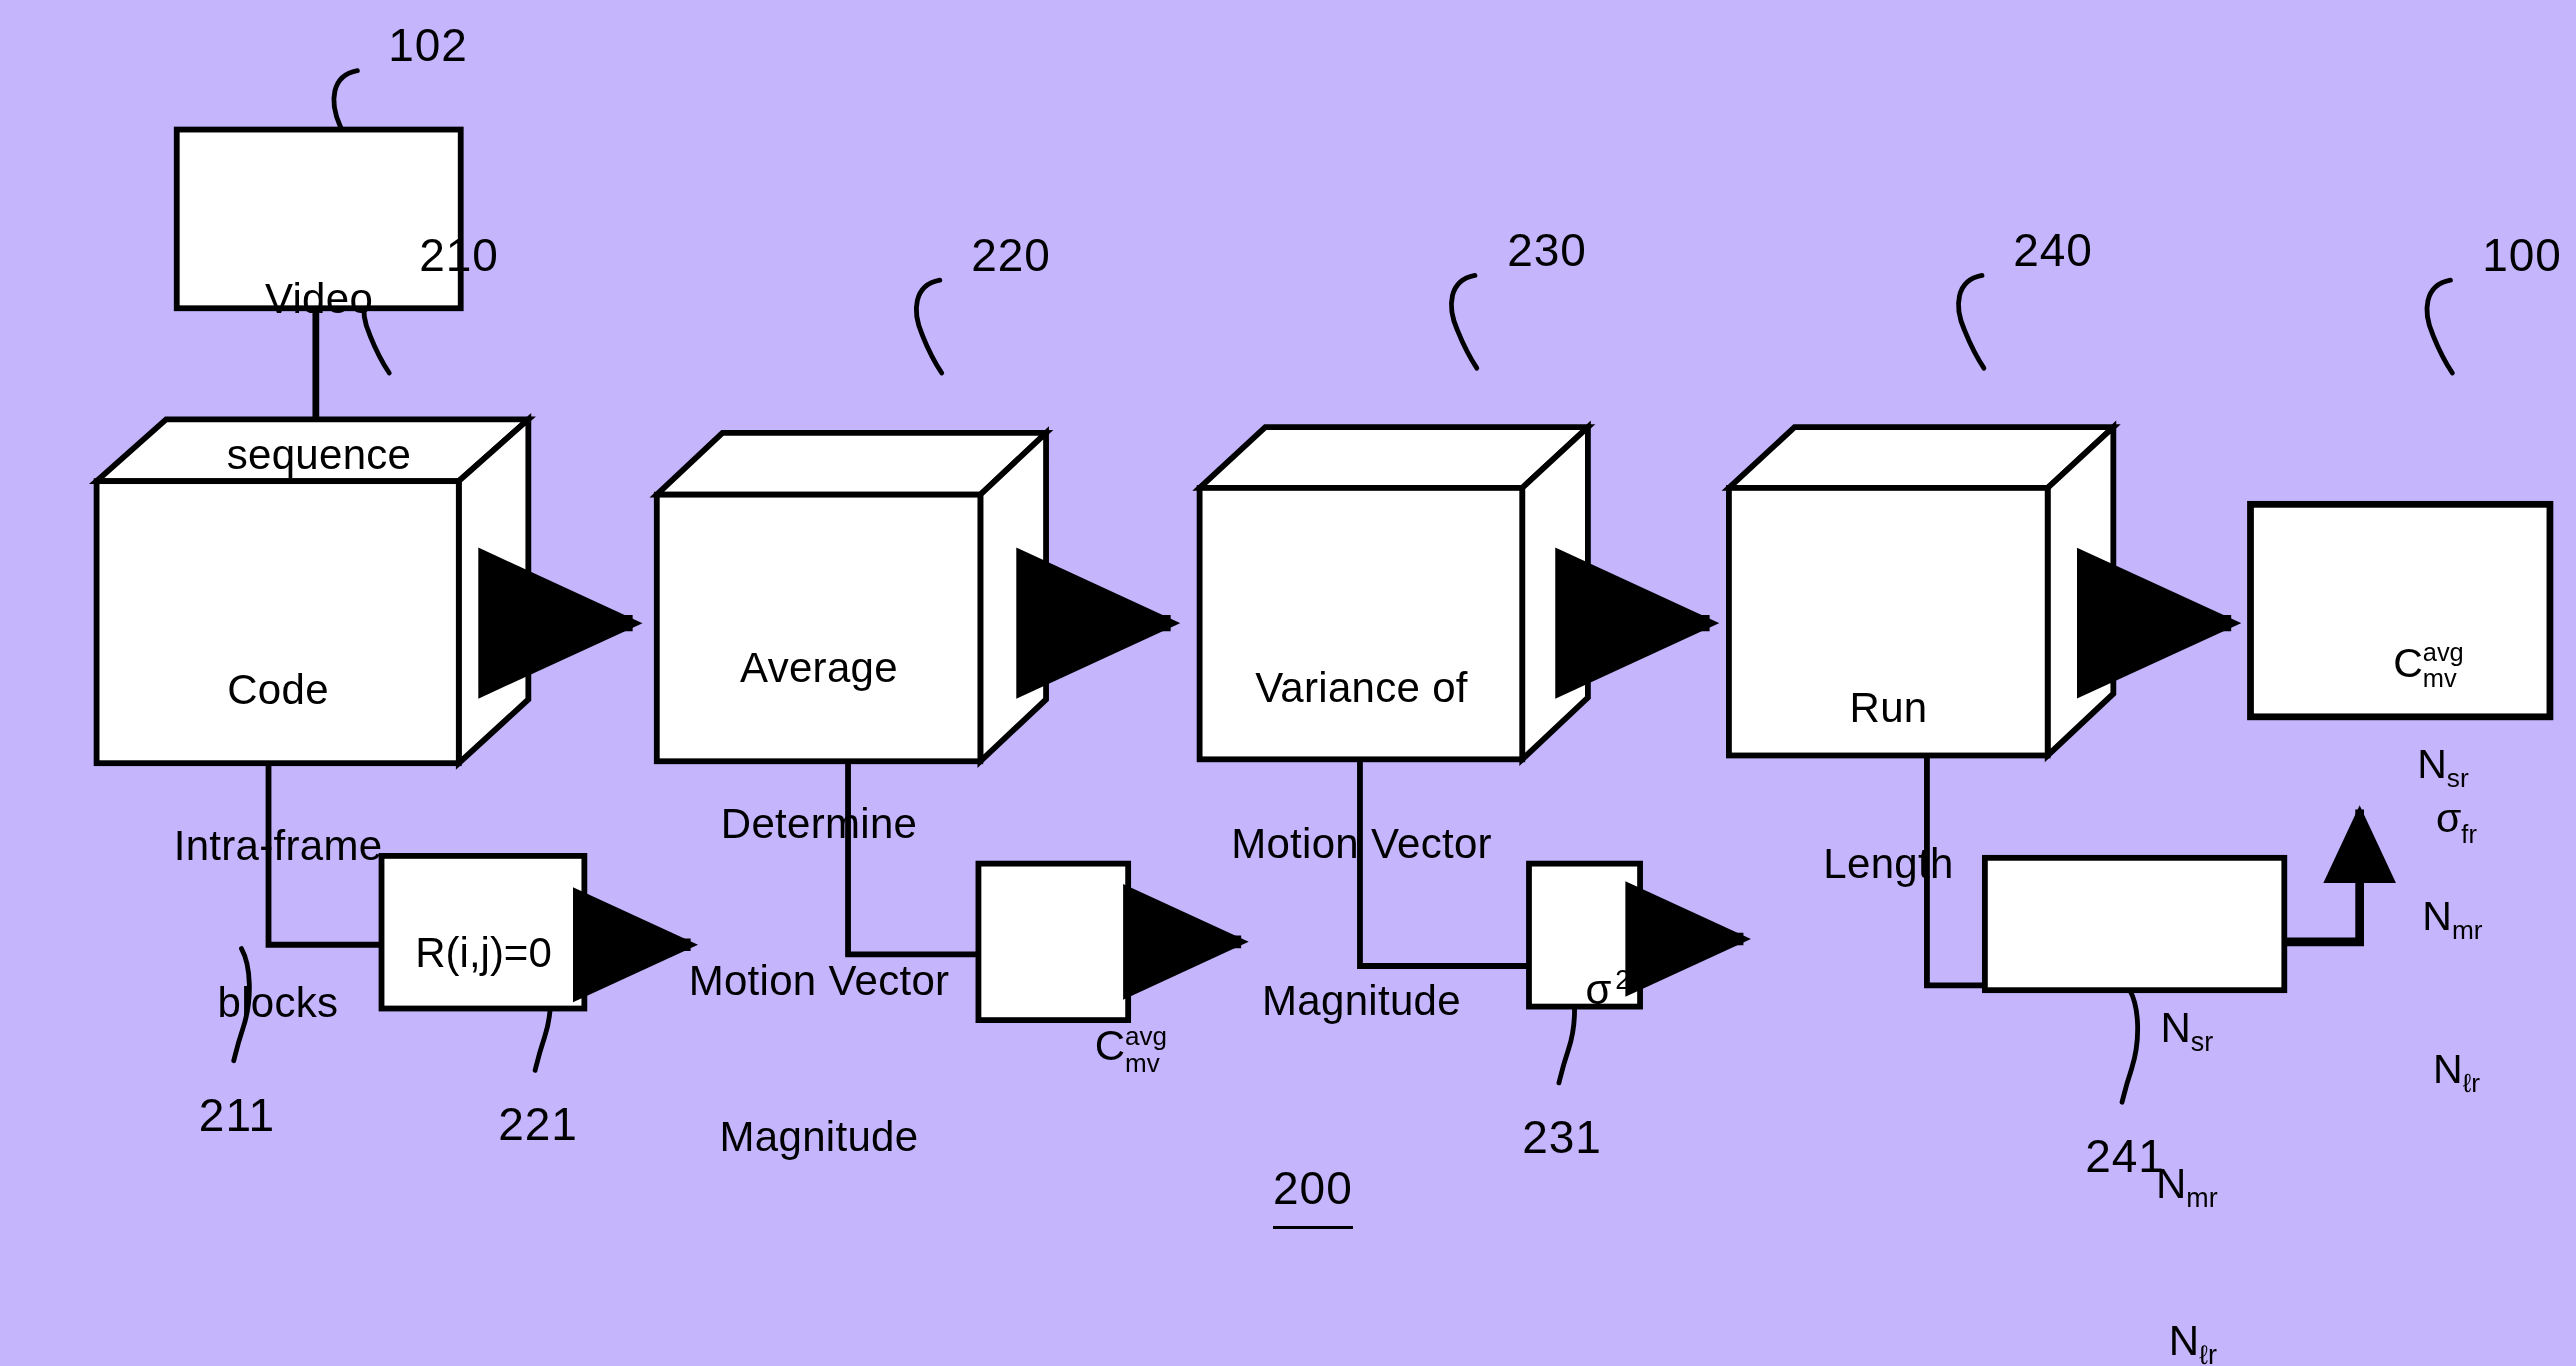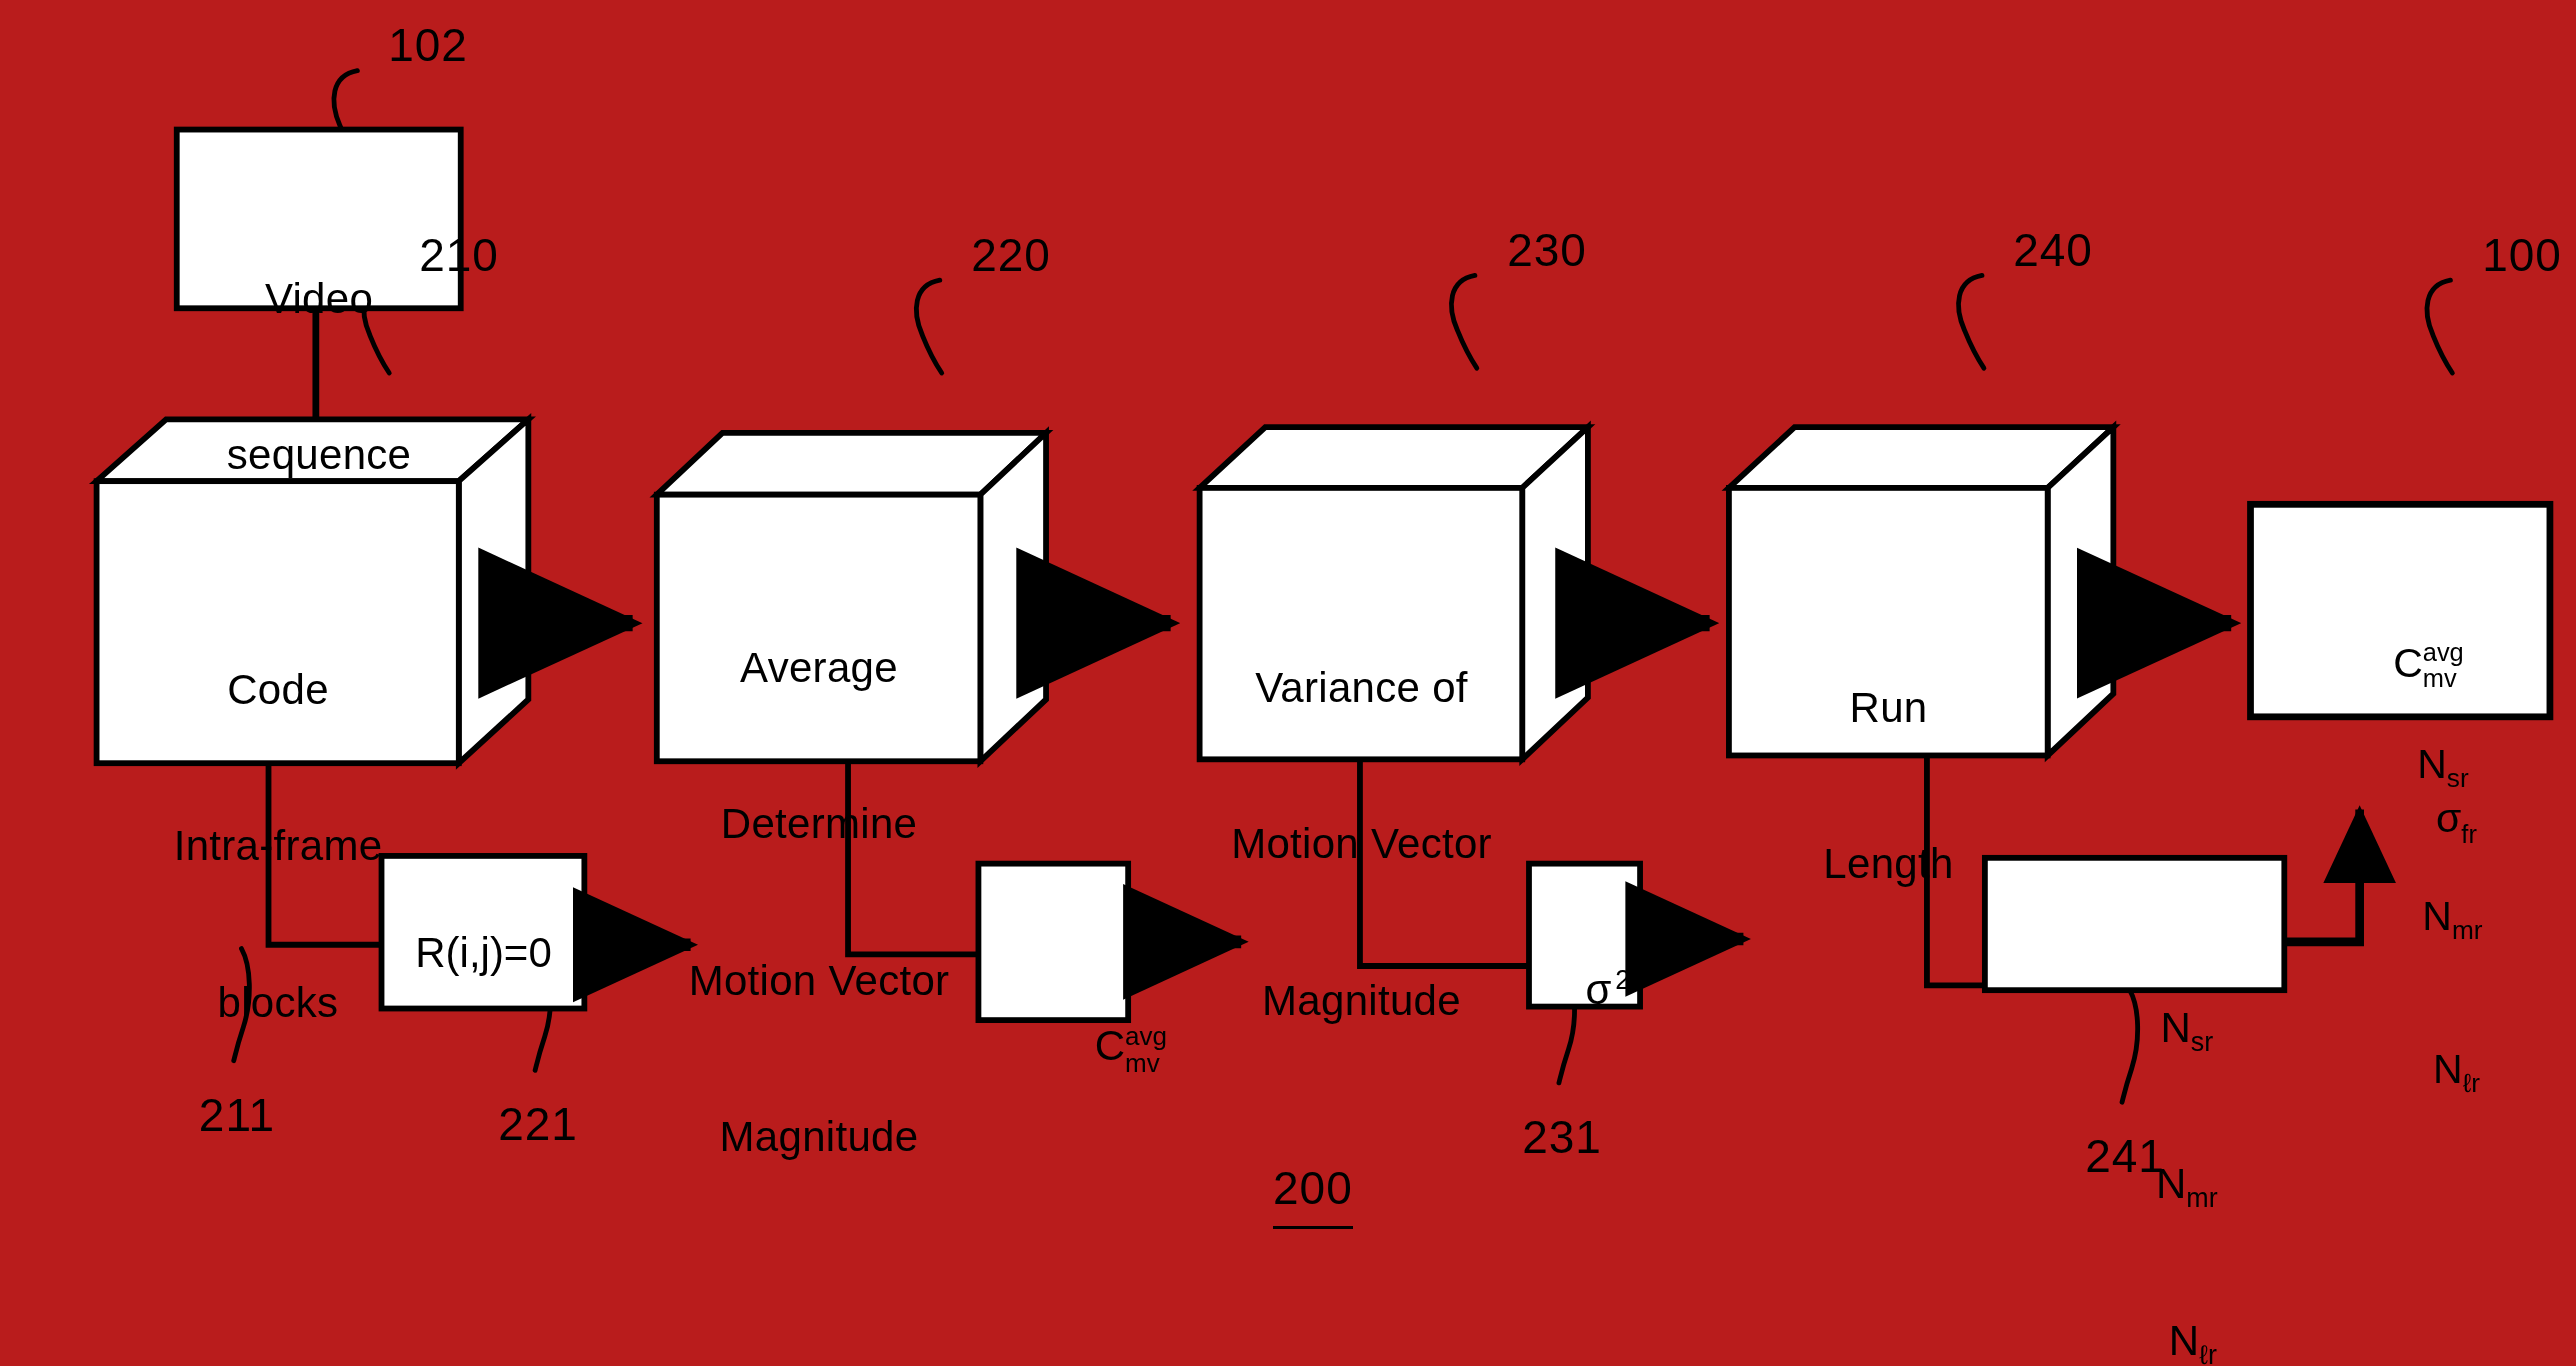--- a/index.html
+++ b/index.html
@@ -8,21 +8,21 @@
     background: #ffffff;
   }
   body {
     font-family: "Liberation Sans", sans-serif;
     color: #000000;
   }
   #figure-root {
     position: relative;
     width: 2576px;
     height: 1367px;
-    background: #b91c1c;
+    background: #c4b5fd;
     overflow: hidden;
   }
   #figure-svg {
     position: absolute;
     top: 0;
     left: 0;
     width: 2576px;
     height: 1367px;
   }
   .lbl {

